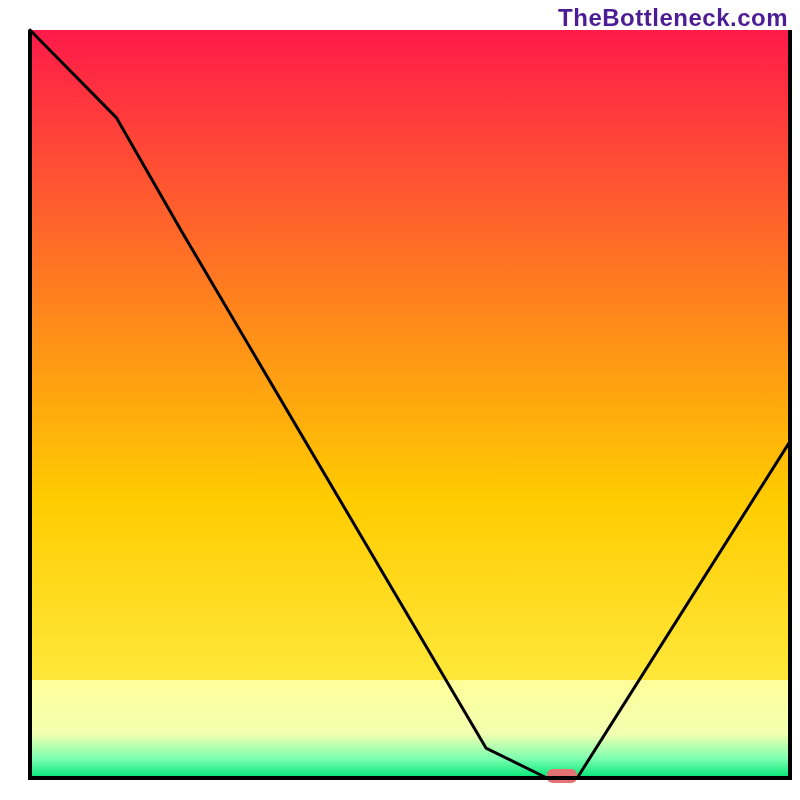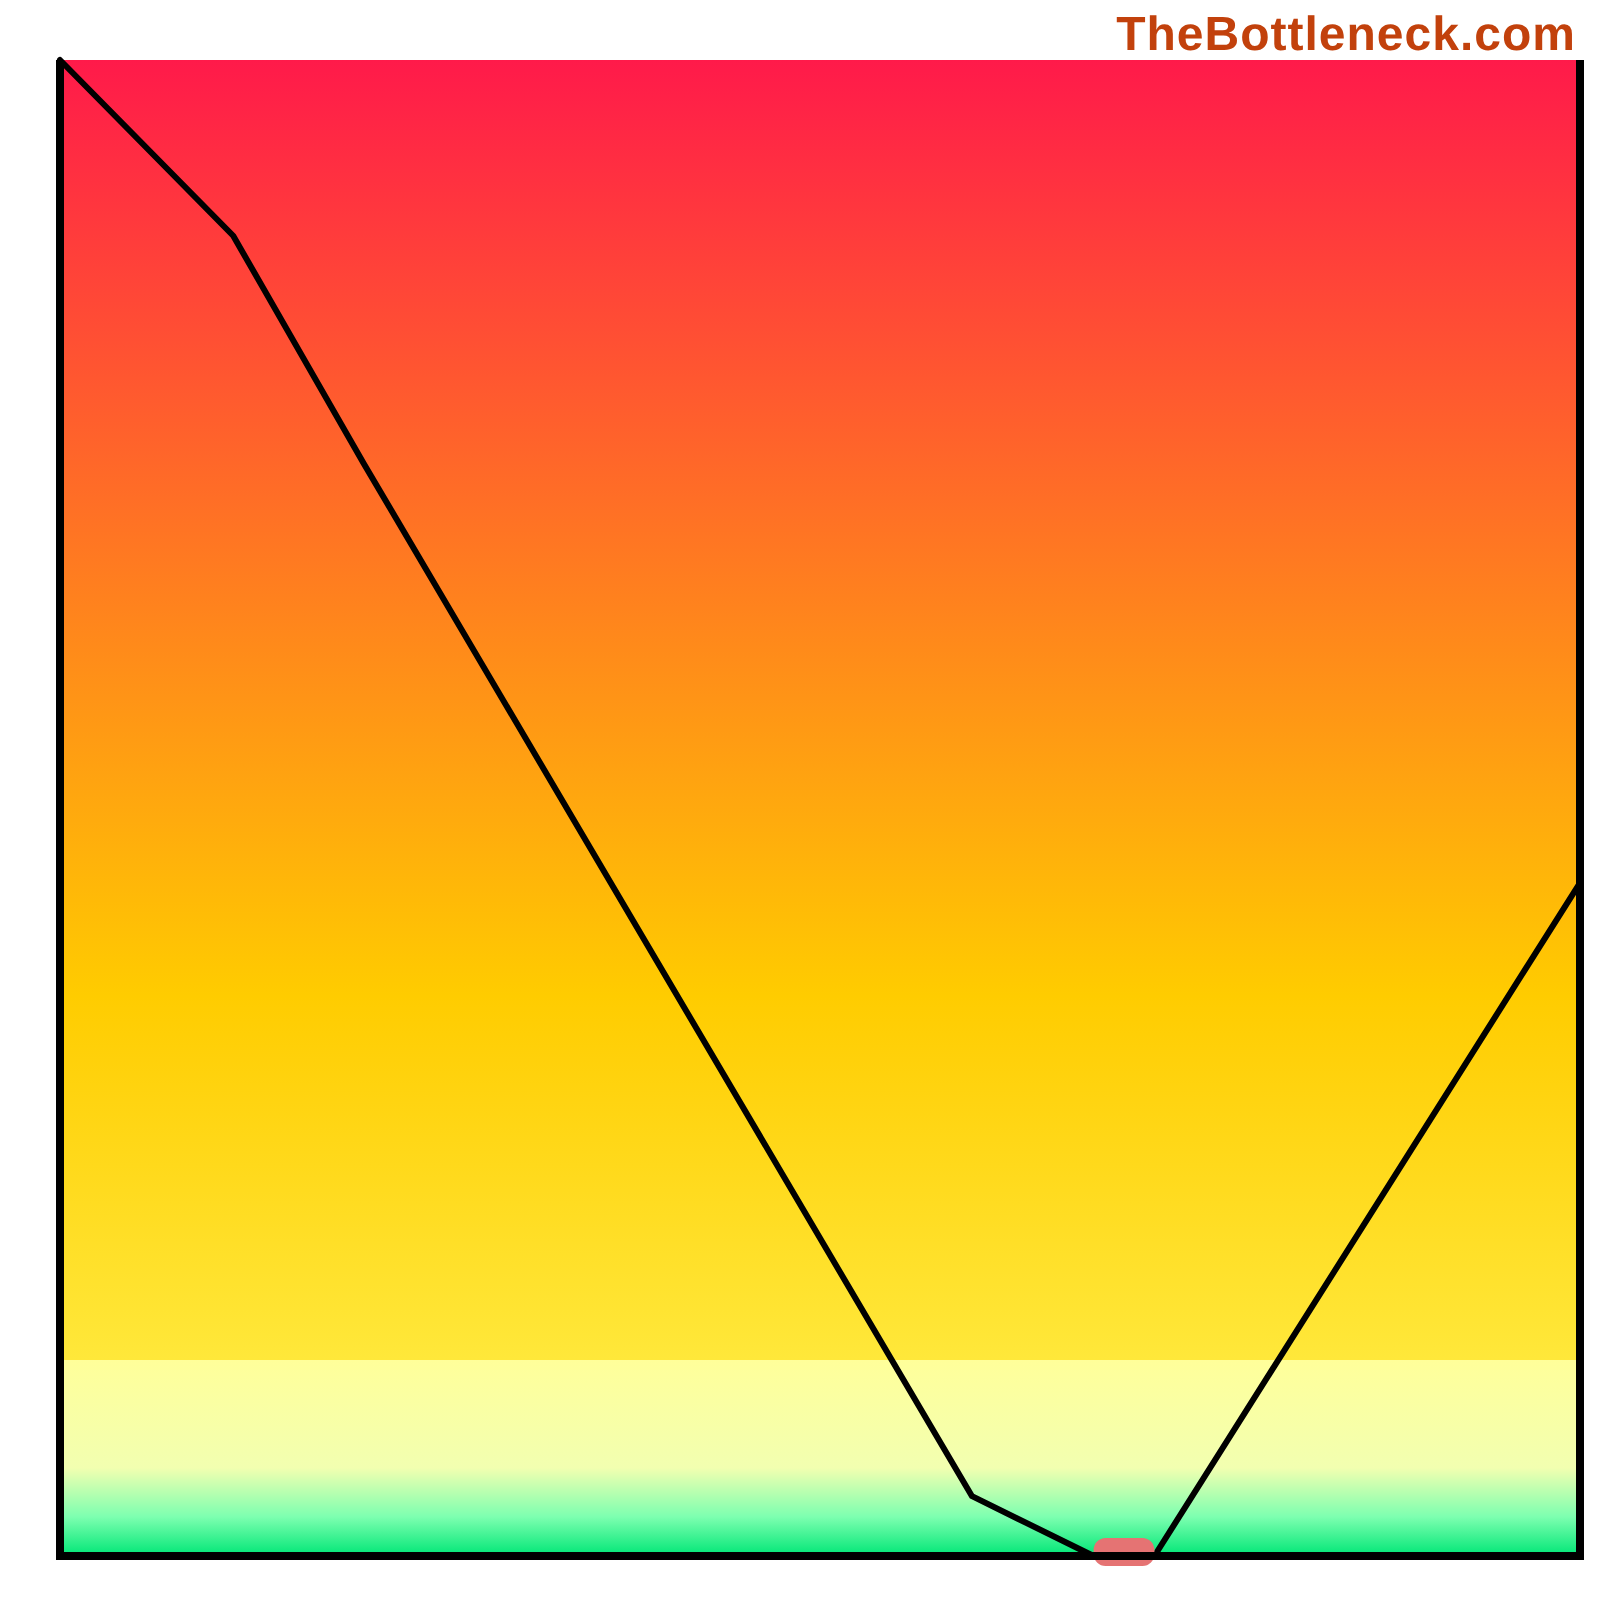--- a/index.html
+++ b/index.html
@@ -15,21 +15,21 @@
     width: 800px;
     height: 800px;
   }
   .watermark {
     position: absolute;
     top: 4px;
     right: 12px;
     font-family: Arial, Helvetica, sans-serif;
     font-size: 24px;
     font-weight: bold;
-    color: #c2410c;
+    color: #4c1d95;
     letter-spacing: 0.5px;
     z-index: 5;
   }
   svg {
     position: absolute;
     top: 0;
     left: 0;
   }
 </style>
 </head>

